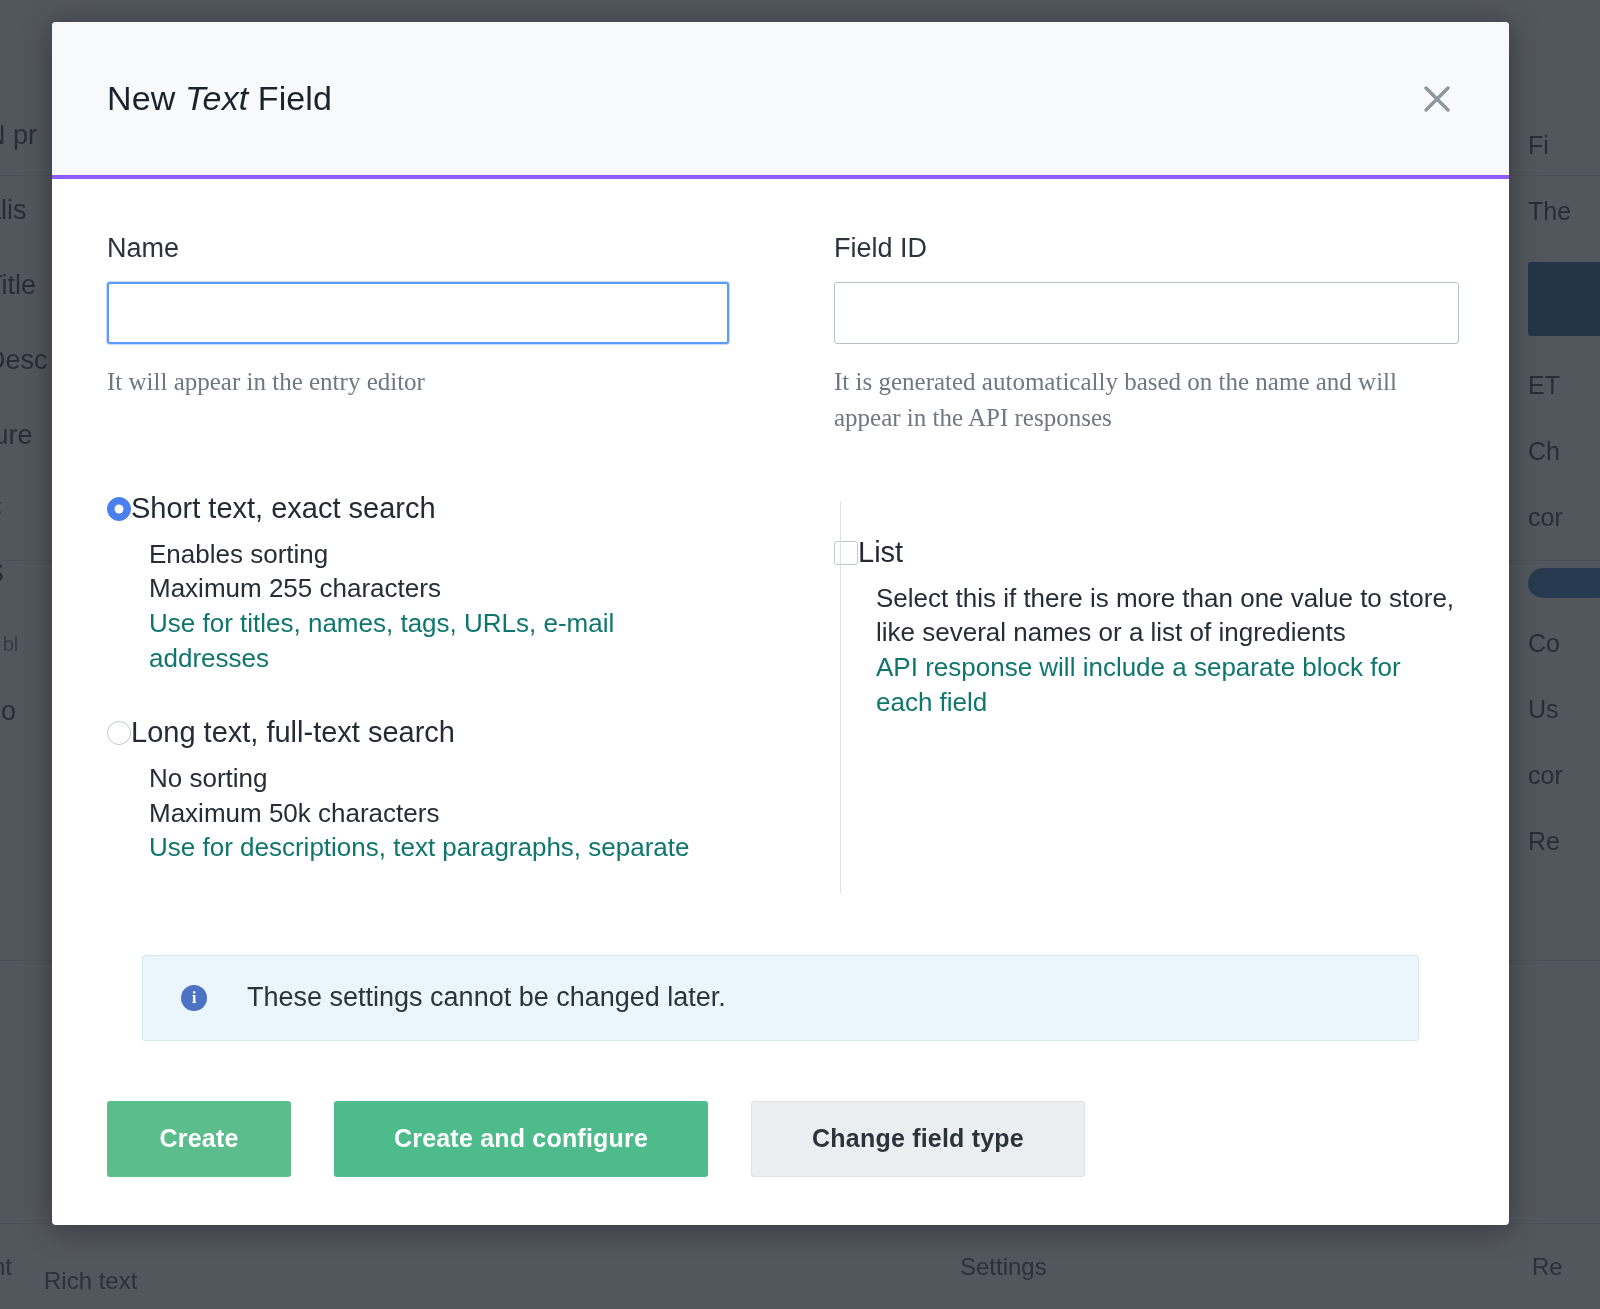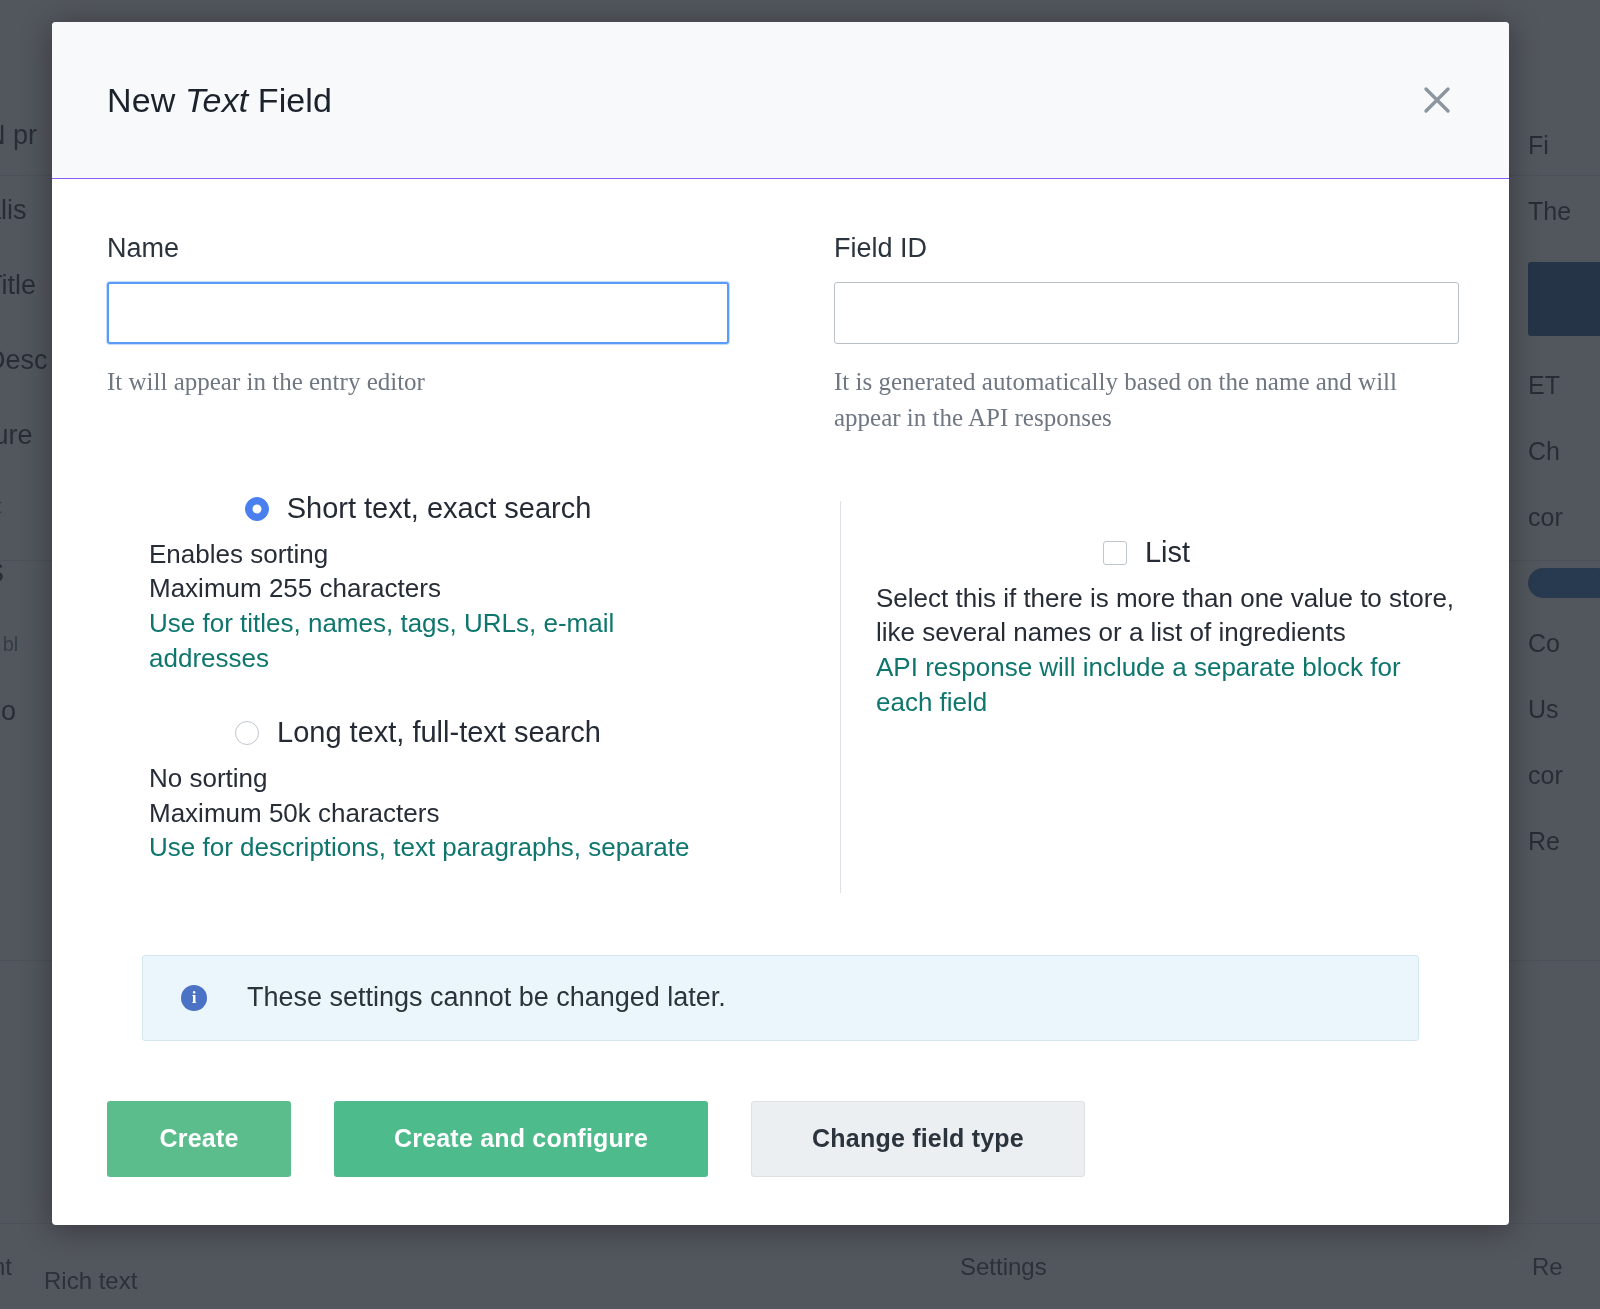--- a/index.html
+++ b/index.html
@@ -83,21 +83,21 @@
     border-radius: 4px;
     box-shadow: 0 4px 30px rgba(0,0,0,0.35);
     z-index: 20;
     display: flex; flex-direction: column;
     overflow: hidden;
   }
   .modal-header {
     height: 157px;
     flex: 0 0 157px;
     background: #f7f9fa;
-    border-bottom: 1px solid #8b5cf6;
+    border-bottom: 4px solid #8b5cf6;
     display: flex; align-items: center;
     padding: 0 48px 0 55px;
     position: relative;
   }
   .modal-title {
     font-size: 34px;
     color: #1b222c;
     font-weight: 400;
     letter-spacing: .1px;
   }
@@ -180,23 +180,21 @@
     left: 733px; top: 8px;
     width: 1px; height: 392px;
     background: #dde1e6;
   }
   .opt {
     margin-bottom: 42px;
   }
   .opt-head {
     display: flex;
     align-items: center;
-    gap: 18px;
     margin-bottom: 12px;
-    justify-content: center;
   }
   .radio {
     width: 24px; height: 24px;
     border-radius: 50%;
     flex: 0 0 24px;
     position: relative;
     cursor: pointer;
     background: #ffffff;
     border: 1px solid #c0c6cd;
   }

